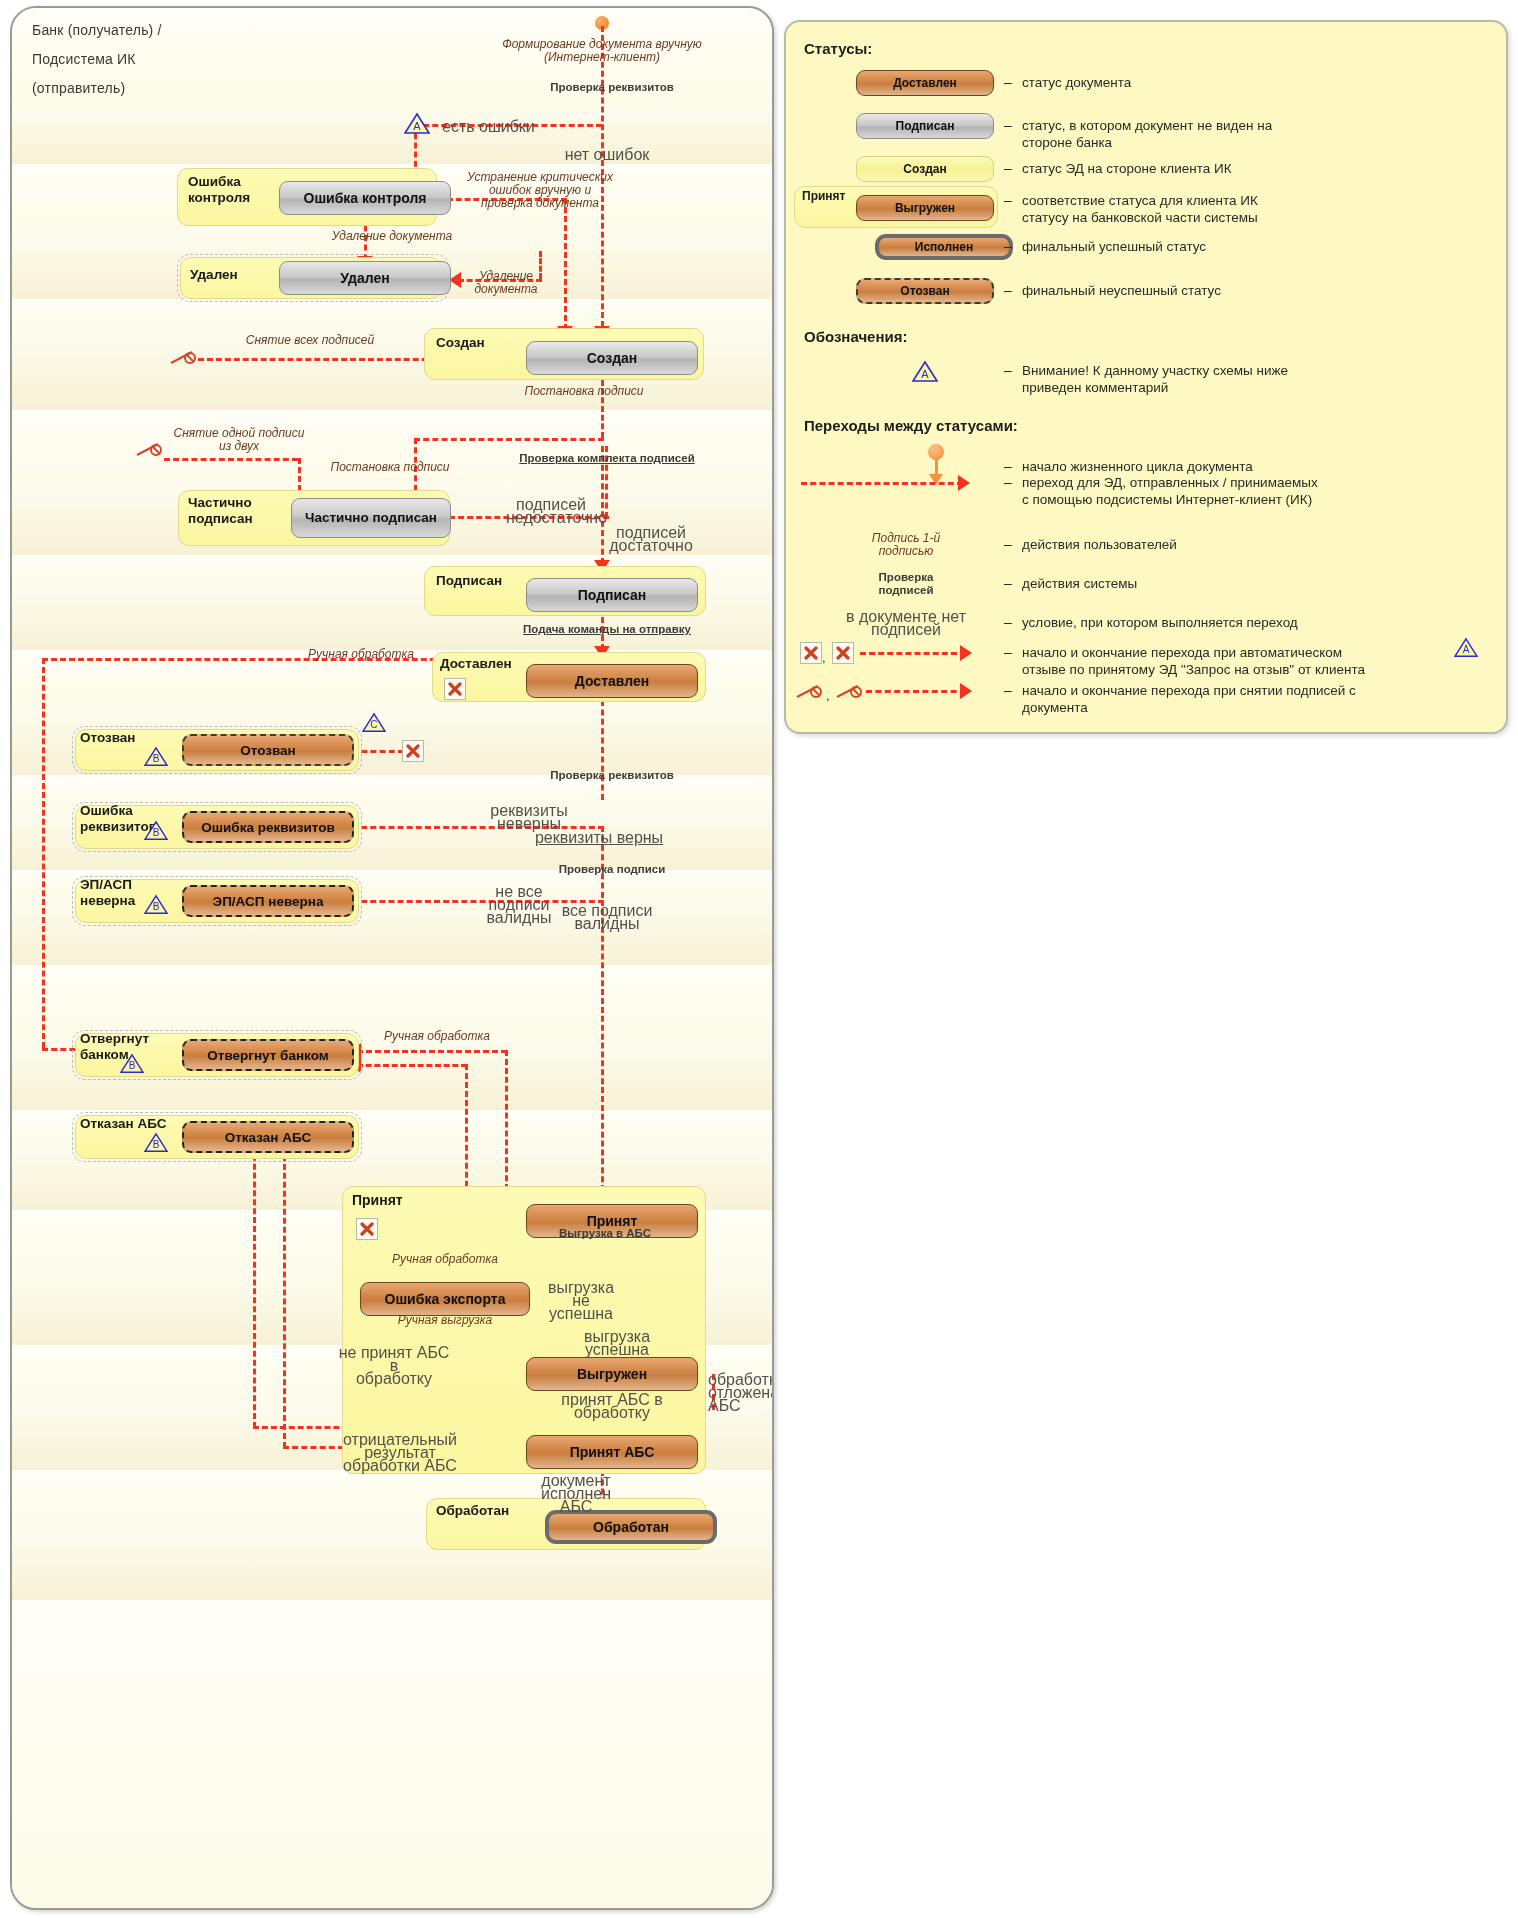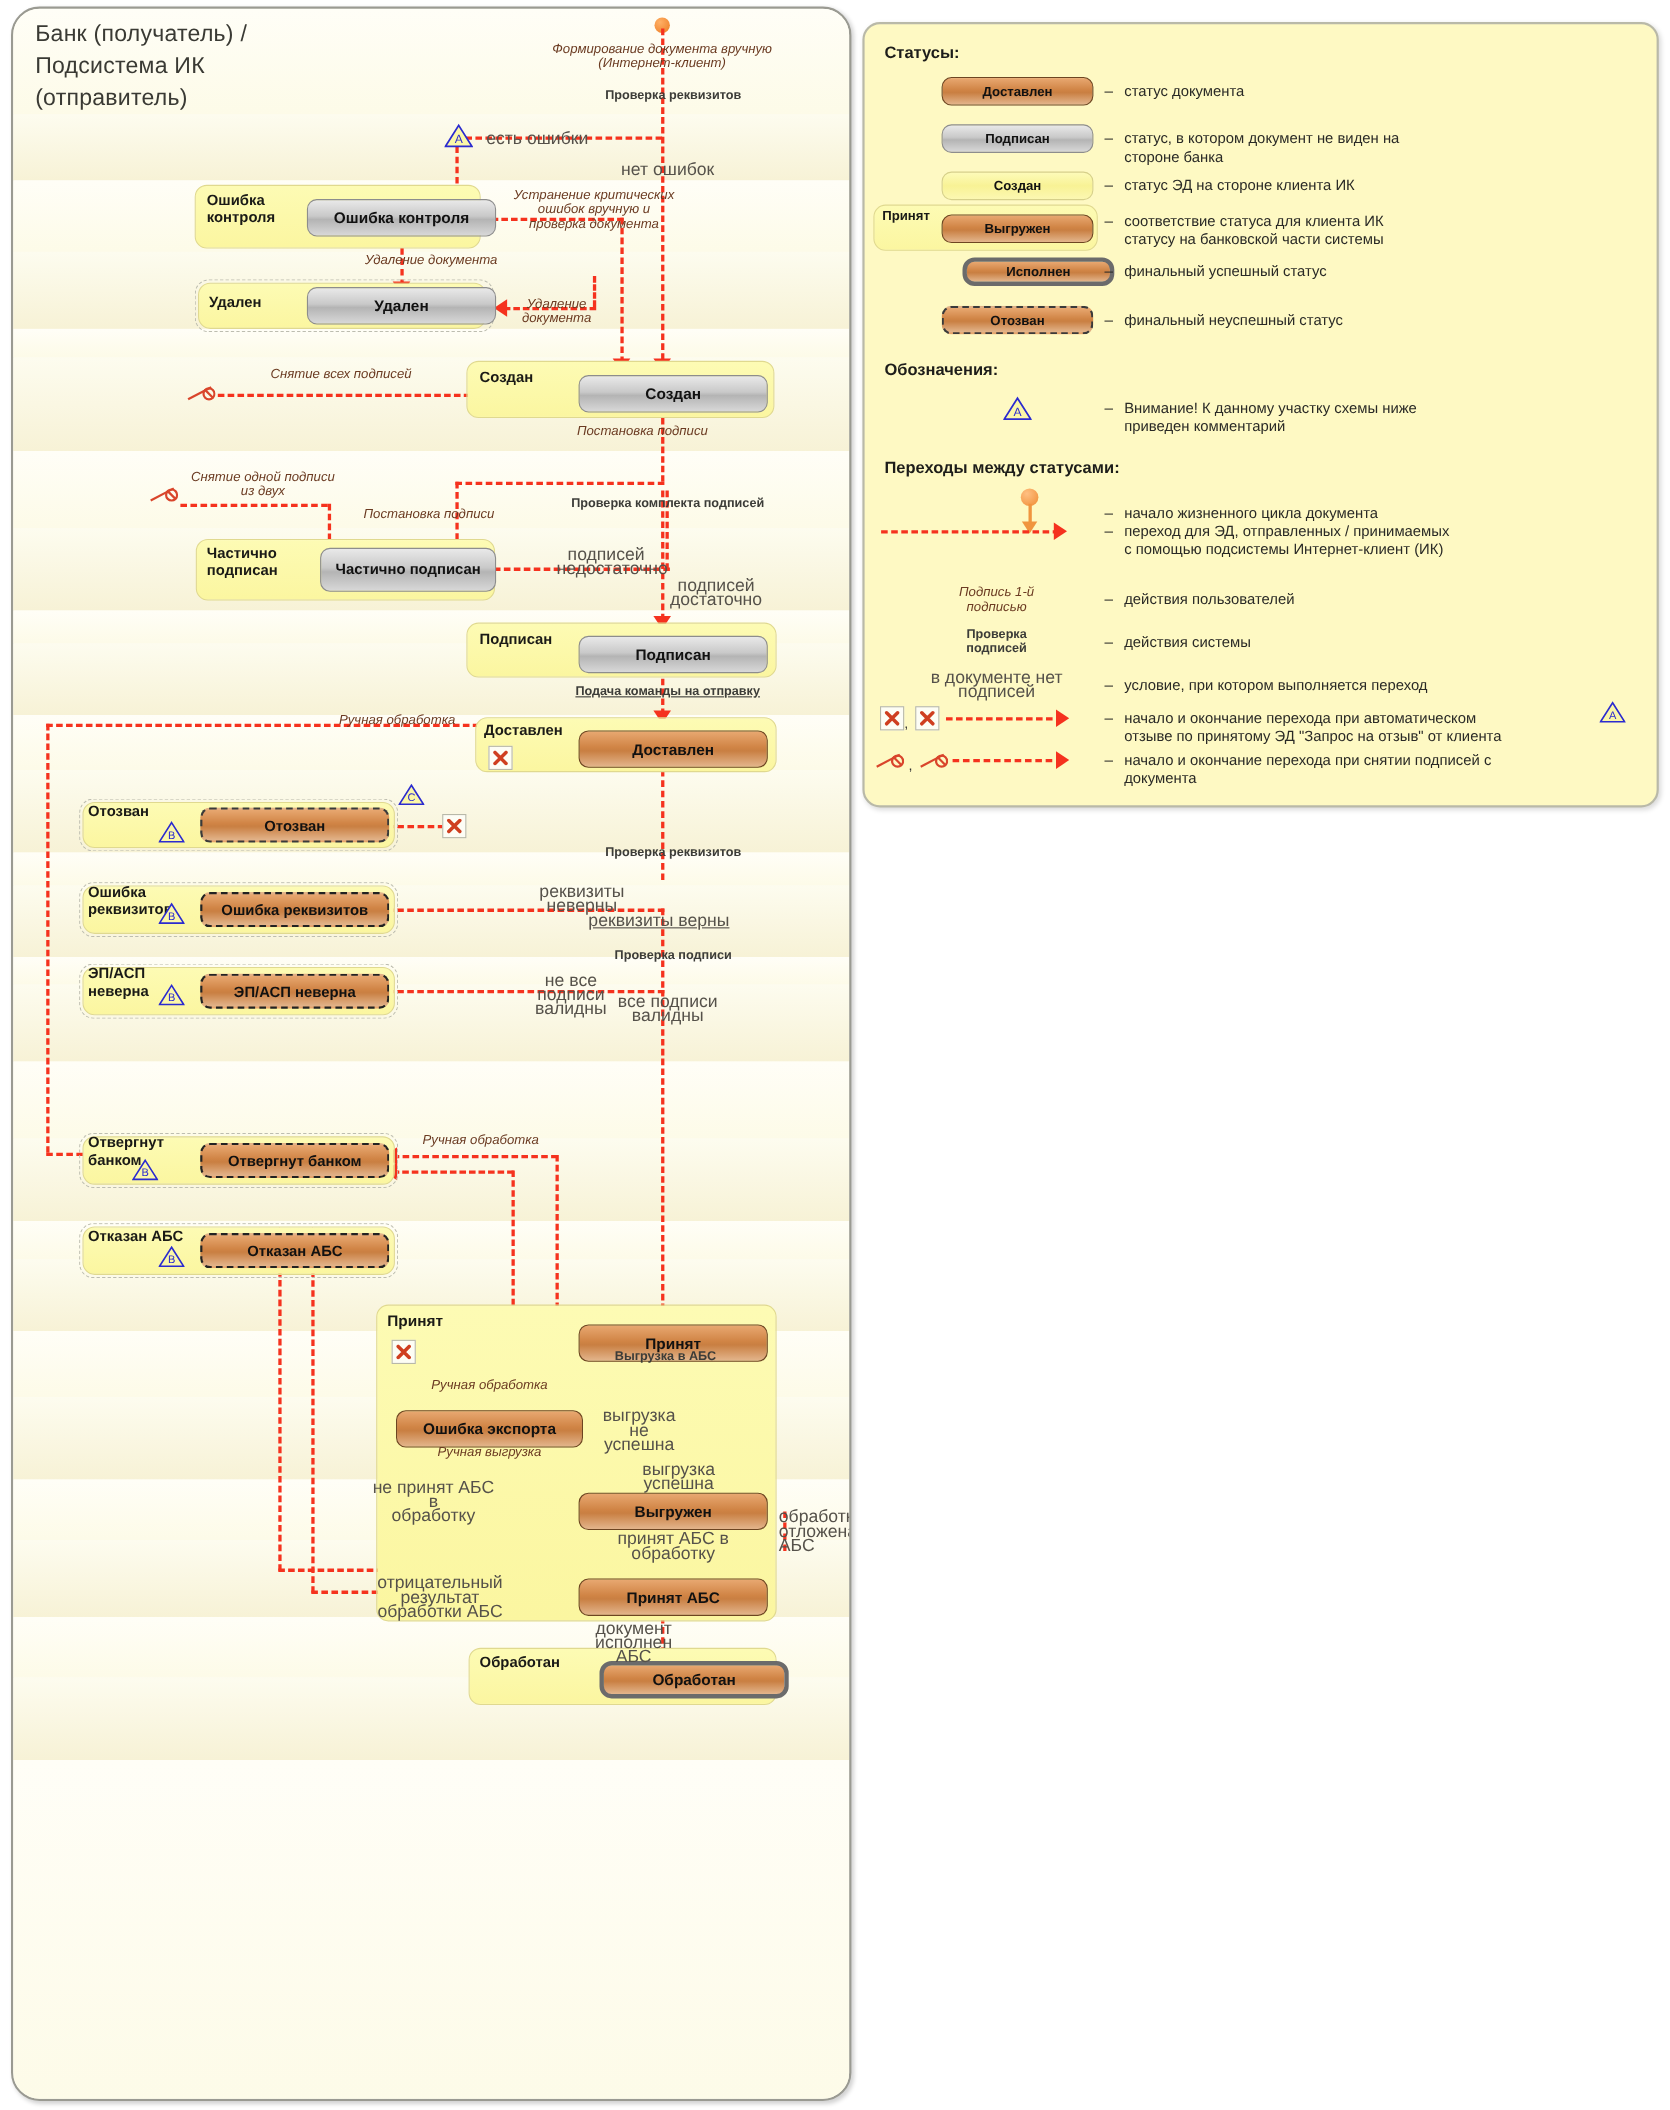--- a/index.html
+++ b/index.html
@@ -12,21 +12,21 @@
     border:2px solid #9a9a92;border-radius:26px;overflow:hidden;
     background:#fdfcf0;
     box-shadow:2px 2px 4px rgba(0,0,0,.18);
   }
   .band{position:absolute;left:0;width:100%;}
   .band.a{background:linear-gradient(to bottom,#fdfcef,#f7f2d6);}
   .band.b{background:linear-gradient(to bottom,#fffef7,#fdfbe8);}
 
   #panel-title{
     position:absolute;left:20px;top:8px;width:420px;
-    font-size:21px;line-height:29px;color:#3a3a34;letter-spacing:.2px;
+    font-size:14px;line-height:29px;color:#3a3a34;letter-spacing:.2px;
   }
 
   
   #legend-panel{
     position:absolute;left:784px;top:20px;width:720px;height:710px;
     border:2px solid #b9b9a8;border-radius:16px;background:#fef9c3;
     box-shadow:2px 2px 5px rgba(0,0,0,.15);
   }
   .legend-h{position:absolute;font-weight:bold;font-size:15px;color:#1d1d1a;}
   .legend-desc{position:absolute;font-size:13.5px;color:#2a2a26;line-height:17px;}
@@ -355,21 +355,21 @@
 ошибок вручную и
 проверка документа</div>
     <div class="lbl lbl-user" style="left:290px;top:222px;width:180px;">Удаление документа</div>
     <div class="lbl lbl-user" style="left:452px;top:262px;width:84px;white-space:pre-line;">Удаление
 документа</div>
     <div class="lbl lbl-user" style="left:218px;top:326px;width:160px;">Снятие всех подписей</div>
     <div class="lbl lbl-user" style="left:492px;top:377px;width:160px;">Постановка подписи</div>
     <div class="lbl lbl-user" style="left:152px;top:419px;width:150px;white-space:pre-line;">Снятие одной подписи
 из двух</div>
     <div class="lbl lbl-user" style="left:308px;top:453px;width:140px;">Постановка подписи</div>
-    <div class="lbl lbl-sys" style="left:500px;top:444px;width:190px;">Проверка комплекта  подписей</div>
+    <div class="lbl lbl-sys" style="left:500px;top:444px;width:190px;text-decoration:underline;">Проверка комплекта  подписей</div>
     <div class="lbl lbl-cond" style="left:494px;top:490px;width:90px;white-space:pre-line;">подписей
 недостаточно</div>
     <div class="lbl lbl-cond" style="left:593px;top:518px;width:92px;white-space:pre-line;">подписей
 достаточно</div>
     <div class="lbl lbl-sys" style="left:490px;top:615px;width:210px;text-decoration:underline;">Подача команды на отправку</div>
     <div class="lbl lbl-user" style="left:274px;top:640px;width:150px;">Ручная обработка</div>
     <div class="lbl lbl-sys" style="left:510px;top:761px;width:180px;">Проверка реквизитов</div>
     <div class="lbl lbl-cond" style="left:452px;top:796px;width:130px;">реквизиты неверны</div>
     <div class="lbl lbl-cond" style="left:522px;top:823px;width:130px;text-decoration:underline;">реквизиты верны</div>
     <div class="lbl lbl-sys" style="left:510px;top:855px;width:180px;">Проверка подписи</div>

